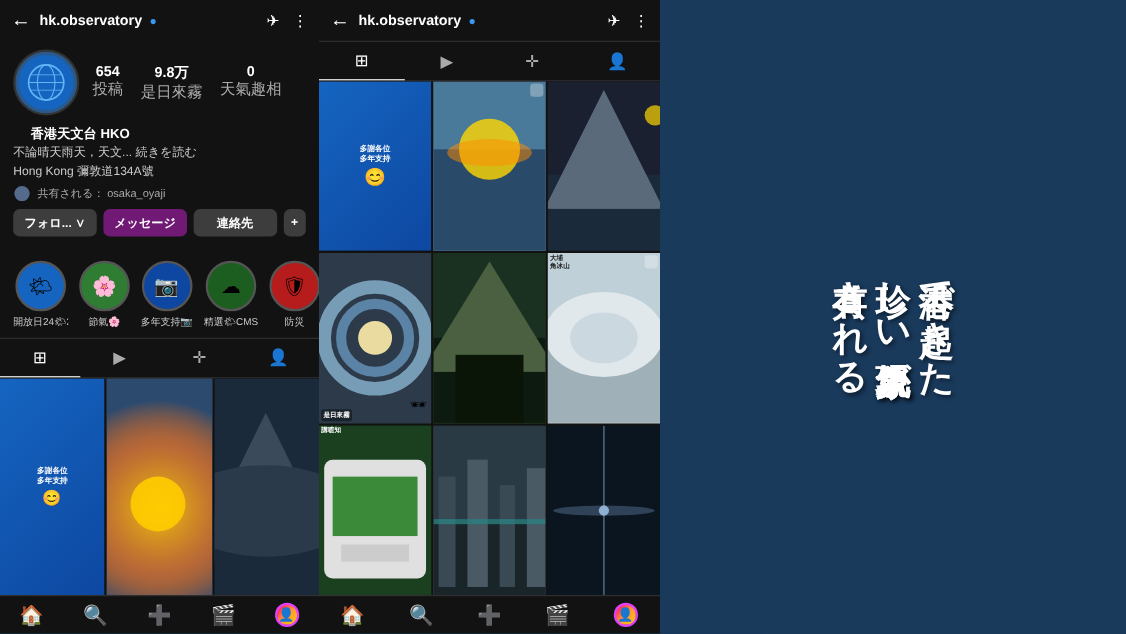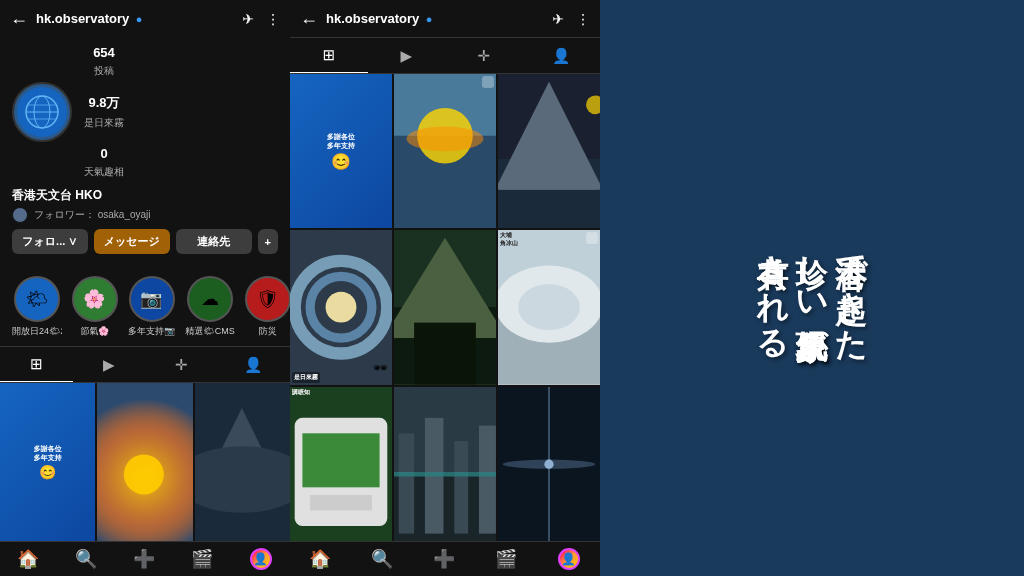--- a/index.html
+++ b/index.html
@@ -107,41 +107,41 @@
       background: #1565c0;
       display: flex;
       align-items: center;
       justify-content: center;
       position: relative;
     }
 
     .stats {
       display: flex;
       gap: 16px;
-      flex-direction: column;
     }
     .stat-item {
       text-align: center;
     }
     .stat-number {
       font-size: 13px;
       font-weight: 600;
       color: white;
       display: block;
     }
     .stat-label {
-      font-size: 10px;
+      font-size: 14px;
       color: #aaa;
     }
 
     .profile-name {
       font-size: 12px;
       font-weight: 600;
       color: white;
       margin-bottom: 2px;
+      margin-left: 16px;
     }
     .profile-desc {
       font-size: 11px;
       color: #ccc;
       line-height: 1.4;
       margin-bottom: 2px;
     }
     .profile-link {
       font-size: 11px;
       color: #88c0f0;
@@ -184,21 +184,21 @@
       font-size: 11px;
       font-weight: 600;
       cursor: pointer;
       text-align: center;
     }
     .btn-follow {
       background: #3d3d3d;
       color: white;
     }
     .btn-message {
-      background: #a16207;
+      background: #701a75;
       color: white;
     }
     .btn-contact {
       background: #3d3d3d;
       color: white;
     }
     .btn-add {
       background: #3d3d3d;
       color: white;
       padding: 5px 7px;
@@ -348,27 +348,29 @@
           <span class="stat-number">9.8万</span>
           <span class="stat-label">是日來霧</span>
         </div>
         <div class="stat-item">
           <span class="stat-number">0</span>
           <span class="stat-label">天氣趣相</span>
         </div>
       </div>
     </div>
     <div class="profile-name">香港天文台 HKO</div>
+    <div class="profile-desc">不論晴天雨天，天文... 続きを読む</div>
+    <div class="profile-desc">Hong Kong 彌敦道134A號</div>
 
     <div class="profile-follower">
       <div class="follower-avatars">
         <div class="follower-avatar" style="background:#556b8c"></div>
       </div>
       <span class="follower-text">
-        <span>フォロワー：</span>
+        <span>共有される：</span>
         <span>osaka_oyaji</span>
       </span>
     </div>
 
     <div class="action-buttons">
       <button class="btn btn-follow">フォロ... ∨</button>
       <button class="btn btn-message">メッセージ</button>
       <button class="btn btn-contact">連絡先</button>
       <button class="btn btn-add">+</button>
     </div>

